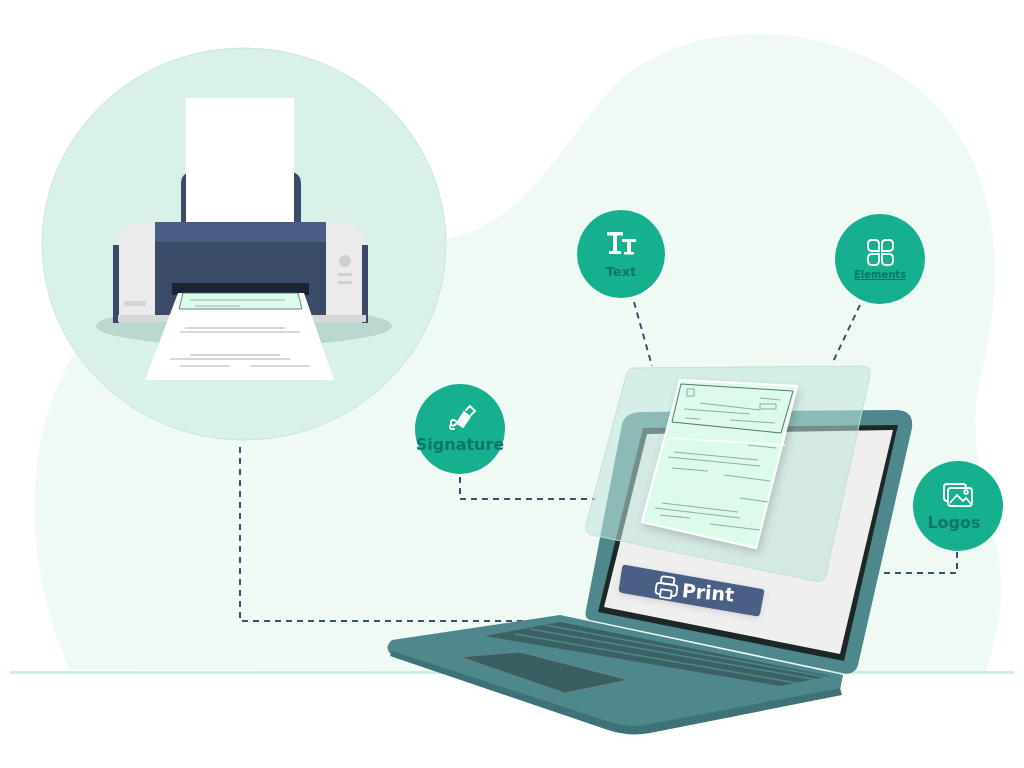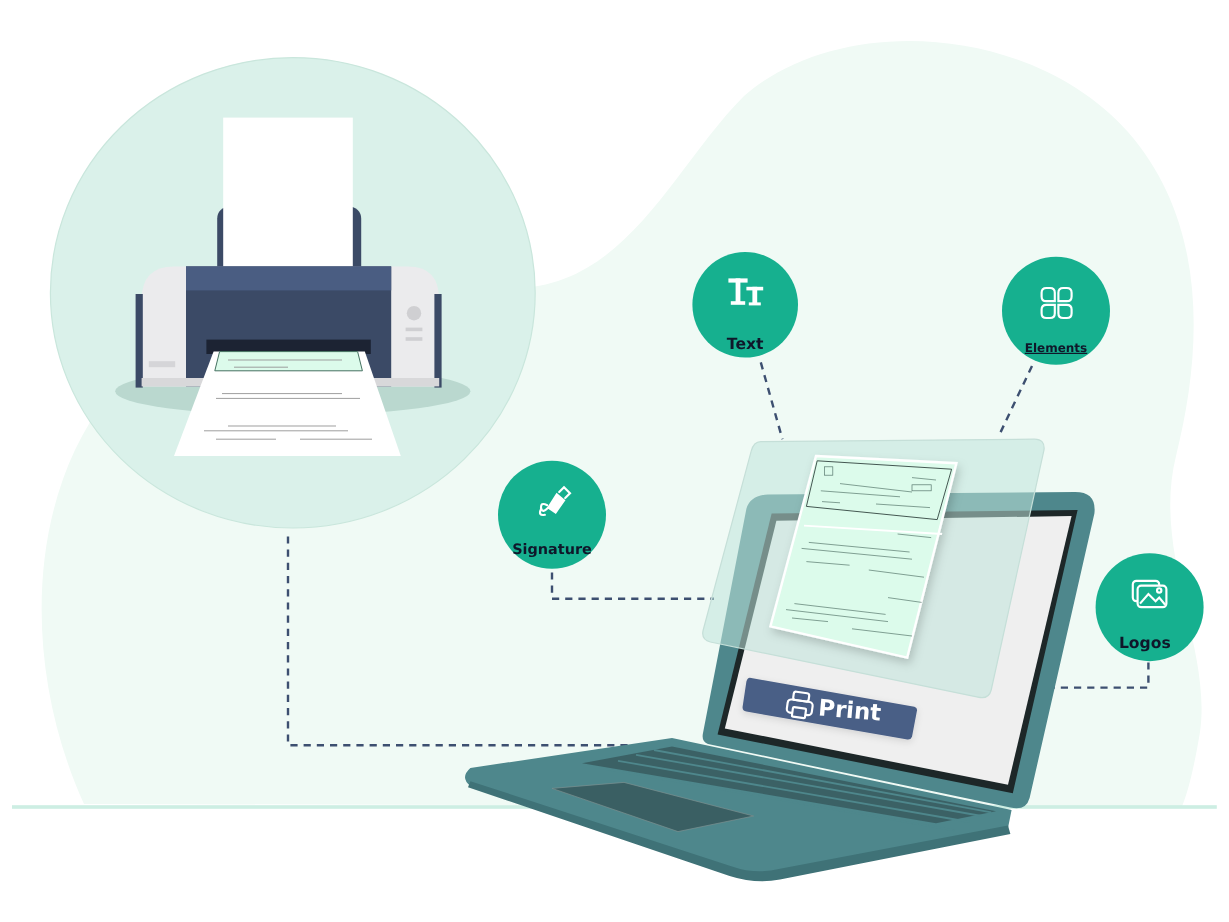--- a/index.html
+++ b/index.html
@@ -1,18 +1,18 @@
 <!DOCTYPE html>
 <html><head>
 <meta charset="utf-8">
 <style>
   html, body { margin: 0; padding: 0; background: #ffffff; }
   body { width: 1024px; height: 768px; position: relative; overflow: hidden; font-family: "DejaVu Sans", sans-serif; }
   #stage { position: absolute; left: 0; top: 0; width: 1024px; height: 768px; }
-  .feature-label { position: absolute; color: #0f172a; font-family: "DejaVu Sans", sans-serif; font-weight: bold; text-align: right; white-space: nowrap; transform: translateX(-50%); margin-top: 16px; }
+  .feature-label { position: absolute; color: #0f766e; font-family: "DejaVu Sans", sans-serif; font-weight: bold; text-align: right; white-space: nowrap; transform: translateX(-50%); }
   .print-label { position: absolute; color: #ffffff; font-family: "DejaVu Sans", sans-serif; font-weight: bold; font-size: 19px; transform: rotate(5deg); transform-origin: left center; }
 </style>
 </head>
 <body>
 
 <svg id="stage" viewBox="0 0 1024 768" xmlns="http://www.w3.org/2000/svg">
   <defs>
     <filter id="shadow" x="-20%" y="-20%" width="140%" height="140%">
       <feDropShadow dx="2" dy="4" stdDeviation="4" flood-color="#000" flood-opacity="0.18"></feDropShadow>
     </filter>
@@ -157,15 +157,15 @@
   <g fill="none" stroke="#ffffff" stroke-width="1.8">
     <rect x="944" y="484" width="22" height="17" rx="3"></rect>
     <rect x="948" y="488" width="24" height="18" rx="3" fill="#16b08f"></rect>
     <path d="M950 503 L 957 495 L 963 501 L 966 498 L 971 504"></path>
     <circle cx="966" cy="492" r="1.8"></circle>
   </g>
 </svg>
 
 <div class="feature-label" style="left:621px; top:264px; font-size:13px;">Text</div>
 <div class="feature-label" style="left:880px; top:269px; font-size:10px;text-decoration:underline;">Elements</div>
-<div class="feature-label" style="left:460px; top:435px; font-size:12px;">Signature</div>
-<div class="feature-label" style="left:954px; top:513px; font-size:13px;">Logos</div>
+<div class="feature-label" style="left:460px; top:435px; font-size:16px;">Signature</div>
+<div class="feature-label" style="left:954px; top:513px; font-size:16px;">Logos</div>
 <div class="print-label" style="left:682px; top:579px;">Print</div>
 
 </body></html>

